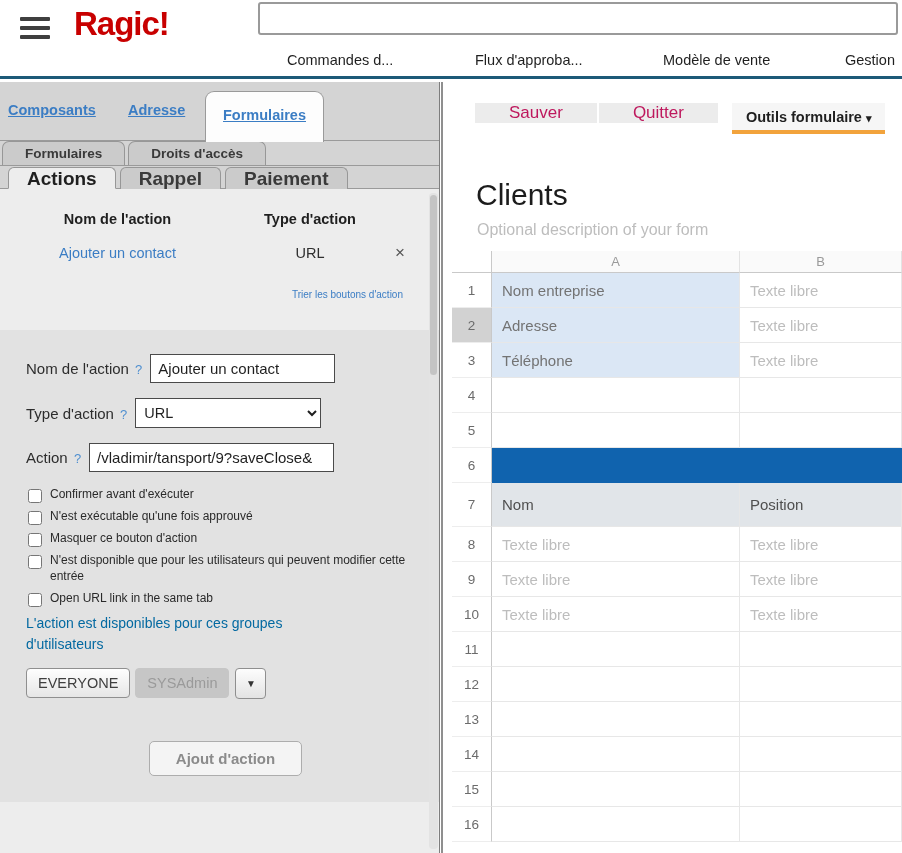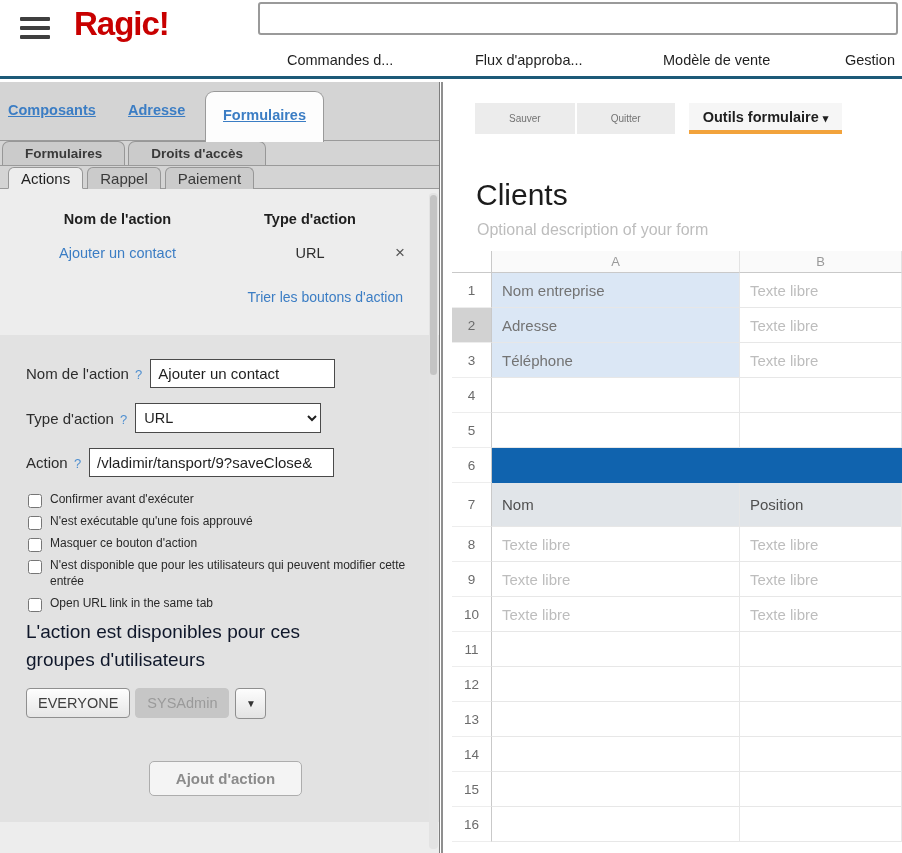--- a/index.html
+++ b/index.html
@@ -35,73 +35,73 @@
   .tab-main-active{position:absolute;left:205px;top:9px;height:51px;padding:15px 17px 0;
     background:#fdfdfd;border:1px solid #9a9a9a;border-bottom:none;border-radius:9px 9px 0 0;
     font-size:14.5px;font-weight:bold;color:var(--link-blue);text-decoration:underline;cursor:pointer;}
   .subtabs{height:25px;padding-left:2px;display:flex;align-items:flex-end;flex:0 0 auto;
     border-bottom:1px solid #9a9a9a;}
   .subtab{height:24px;line-height:24px;padding:0 22px;background:#cbcbcb;
     border:1px solid #979797;border-bottom:none;border-radius:7px 7px 0 0;font-size:13.5px;
     font-weight:bold;color:#3a3a3a;margin-right:3px;cursor:pointer;white-space:nowrap;}
   .innertabs{height:23px;padding-left:8px;display:flex;align-items:flex-end;flex:0 0 auto;
     border-bottom:1px solid #9a9a9a;}
-  .innertab{height:22px;line-height:22px;padding:0 12px;background:#cbcbcb;
-    border:1px solid #979797;border-bottom:none;border-radius:6px 6px 0 0;font-size:15px;
-    font-weight:normal;color:#3a3a3a;margin-right:4px;margin-bottom:-1px;cursor:pointer;white-space:nowrap;}
+  .innertab{height:22px;line-height:22px;padding:0 18px;background:#cbcbcb;
+    border:1px solid #979797;border-bottom:none;border-radius:6px 6px 0 0;font-size:19px;
+    font-weight:bold;color:#3a3a3a;margin-right:4px;margin-bottom:-1px;cursor:pointer;white-space:nowrap;}
   .innertab.active{background:#ededed;color:#1f1f1f;border-bottom:1px solid #ededed;}
   .panel-content{flex:1;background:#ededed;overflow:hidden;position:relative;}
   .panel-scrollbar{position:absolute;right:1px;top:4px;bottom:4px;width:9px;background:#e3e3e3;
     border-radius:4px;}
   .panel-scrollbar .thumb{position:absolute;left:1px;right:1px;top:2px;height:180px;
     background:#c4c4c4;border-radius:4px;}
 
   .actions-block{padding-top:22px;}
   .at-head{display:flex;font-size:14.5px;font-weight:bold;color:#1f1f1f;}
   .at-head .c1{width:235px;text-align:center;}
   .at-head .c2{width:150px;text-align:center;}
   .at-row{display:flex;margin-top:16px;font-size:14.5px;align-items:center;}
   .at-row .c1{width:235px;text-align:center;color:var(--link-blue);cursor:pointer;}
   .at-row .c2{width:150px;text-align:center;color:#2f2f2f;}
   .at-row .del{width:30px;color:#555;font-size:17px;cursor:pointer;text-align:center;}
-  .sort-link{display:block;text-align:right;margin:26px 36px 0 0;font-size:14px;
+  .sort-link{display:block;text-align:right;margin:26px 36px 0 0;font-size:10px;
     color:var(--link-blue);cursor:pointer;text-decoration:none;}
 
   .action-form{margin-top:30px;background:#e2e2e2;padding:24px 14px 26px 26px;}
   .frow{display:flex;align-items:center;margin-bottom:15px;}
   .flabel{font-size:15px;color:#2d2d2d;margin-right:8px;white-space:nowrap;}
   .help{color:#4f8fd0;font-size:13px;margin-left:2px;cursor:pointer;}
   .tinput{height:29px;border:1px solid #4a4a4a;background:#fff;font-size:15px;
     padding:0 7px;font-family:inherit;color:#1f1f1f;}
   .name-input{width:185px;}
   .type-select{width:186px;height:30px;border:1px solid #4a4a4a;background:#fff;
     font-size:14.5px;font-family:inherit;color:#1f1f1f;padding:0 4px;}
   .action-input{width:245px;}
   .cbs{margin-top:4px;}
   .cbrow{display:flex;align-items:flex-start;margin-bottom:6px;max-width:392px;}
   .cbrow input{width:14px;height:14px;margin:2px 8px 0 2px;flex:0 0 auto;cursor:pointer;}
   .cbrow label{font-size:12px;color:#2a2a2a;line-height:1.32;cursor:pointer;}
-  .groups-label{margin-top:4px;font-size:19px;color:#0f172a;max-width:330px;line-height:1.5;}
+  .groups-label{margin-top:4px;font-size:14px;color:#0369a1;max-width:330px;line-height:1.5;}
   .chips{margin-top:13px;display:flex;align-items:center;}
   .chip{height:30px;line-height:28px;padding:0 11px;border-radius:4px;font-size:14.5px;cursor:pointer;}
   .chip.solid{border:1px solid #8f8f8f;background:linear-gradient(#fefefe,#e6e6e6);color:#3f3f3f;}
   .chip.muted{background:#c6c6c6;border:1px solid #c6c6c6;color:#9a9a9a;margin-left:5px;}
   .chip-dd{margin-left:6px;width:31px;height:31px;border:1px solid #8f8f8f;border-radius:4px;
     background:linear-gradient(#fdfdfd,#e3e3e3);display:flex;align-items:center;
     justify-content:center;font-size:10px;color:#333;cursor:pointer;}
   .submit-btn{display:block;margin:42px auto 0;padding:8px 26px;border:1px solid #adadad;
     border-radius:5px;background:#f4f4f4;font-size:15px;font-weight:bold;color:#8b8b8b;
     cursor:pointer;font-family:inherit;}
 
   
   .rightpanel{position:absolute;left:441px;top:82px;width:461px;height:771px;background:#fff;
     border-left:2px solid #8f8f8f;overflow:hidden;}
   .toolbar{display:flex;margin:21px 0 0 32px;}
-  .tb-btn{height:31px;padding:0 34px;background:#ececec;border:none;font-size:10px;
-    color:#737373;font-family:inherit;cursor:pointer;white-space:nowrap;}
+  .tb-btn{height:20px;padding:0 34px;background:#ececec;border:none;font-size:17px;
+    color:#be185d;font-family:inherit;cursor:pointer;white-space:nowrap;}
   .tb-btn + .tb-btn{margin-left:2px;}
   .tools-btn{margin-left:14px;height:31px;padding:0 14px;background:#f6f6f6;border:none;
     border-bottom:4px solid var(--orange);font-size:14.5px;font-weight:bold;color:#1f1f1f;
     font-family:inherit;cursor:pointer;white-space:nowrap;}
   .tools-btn .caret{font-size:11px;margin-left:4px;}
   .form-title{margin:44px 0 0 33px;font-size:30px;color:#1c1c1c;cursor:text;}
   .form-subtitle{margin:9px 0 0 34px;font-size:16px;color:#bdbdbd;cursor:text;}
   .sheet{margin:12px 0 0 9px;}
   .shead{display:flex;height:22px;}
   .corner{width:40px;flex:0 0 auto;background:#fff;border-right:1px solid #c9c9c9;

